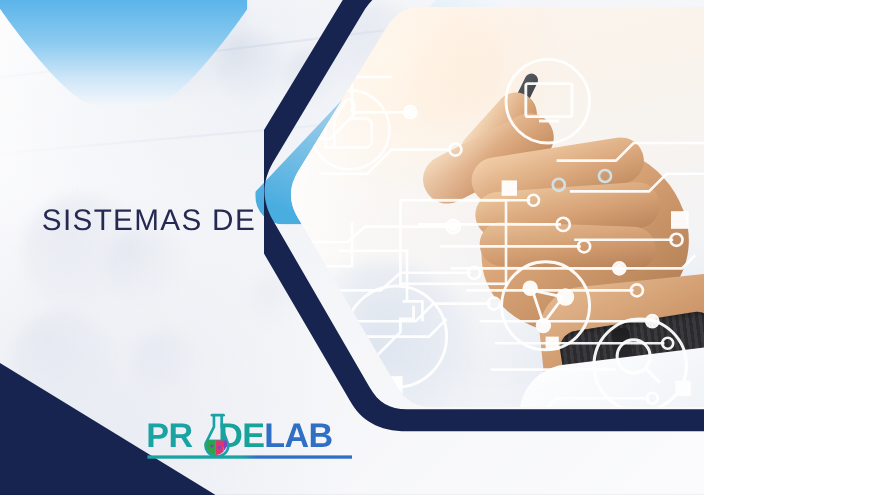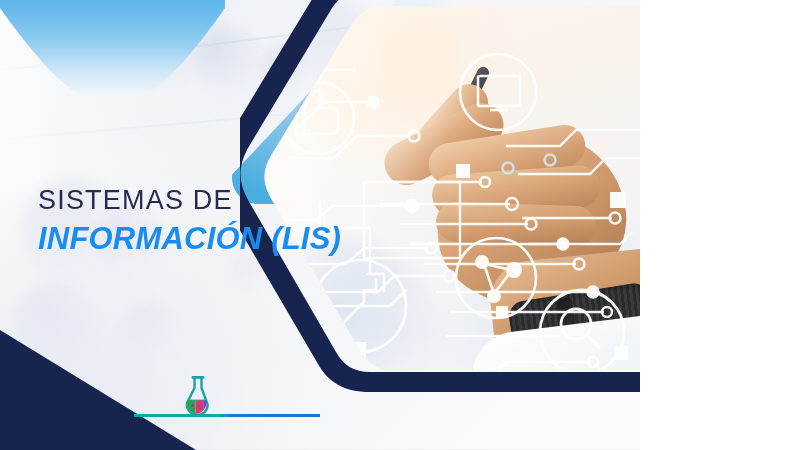--- a/index.html
+++ b/index.html
@@ -361,26 +361,28 @@
         <path d="M 126 -12 C 112 -12 100 -4 92 8 L 8 148 C -2 166 -2 182 8 200
                  L 96 352 C 104 366 114 372 130 372 L 400 372 L 400 392
                  L 130 392 C 104 392 88 382 78 364 L -12 210 C -24 188 -24 160 -12 138
                  L 74 -4 C 84 -20 100 -32 124 -32 Z" fill="#16244f"></path>
       </svg>
     </div>
   </div>
 
   <div class="title-block">
     <div class="t-line1">SISTEMAS DE</div>
-    <div class="t-line2">INFORMACIÓN (LIS)</div>
   </div>
 
   <div class="footer">
 
     <div class="prodelab">
+      <div class="pl-text">
+        <span class="pl-pr">PR</span><span class="pl-gap">O</span><span class="pl-de">DE</span><span class="pl-lab">LAB</span>
+      </div>
       <svg class="flask" viewBox="0 0 30 40">
         <path d="M11.5 3 L11.5 13 L4 28 A9.6 9.6 0 0 0 12.6 39.4 A9.6 9.6 0 0 0 24.5 29 L18.5 13 L18.5 3" fill="none" stroke="#17a3a8" stroke-width="2.4" stroke-linejoin="round"></path>
         <path d="M9.8 2.4 L20.2 2.4" stroke="#17a3a8" stroke-width="2.6" stroke-linecap="round"></path>
         <path d="M5.4 25 A9.4 9.4 0 0 0 12.6 38.6 L12.6 25 Z" fill="#2fa34a"></path>
         <path d="M12.6 25 L12.6 38.6 A9.4 9.4 0 0 0 20.2 35.2 L20.2 25 Z" fill="#e0366f"></path>
         <path d="M20.2 25 L20.2 35.2 A9.4 9.4 0 0 0 23.4 27.6 L22.9 25 Z" fill="#8c3fbf"></path>
         <path d="M5.1 25 L23.0 25" stroke="#17a3a8" stroke-width="1.4" opacity=".55"></path>
         <circle cx="9.6" cy="30.5" r="1.5" fill="#7c3fbf" opacity=".85"></circle>
         <circle cx="16.4" cy="31.8" r="1.7" fill="#8c3fbf" opacity=".8"></circle>
       </svg>

